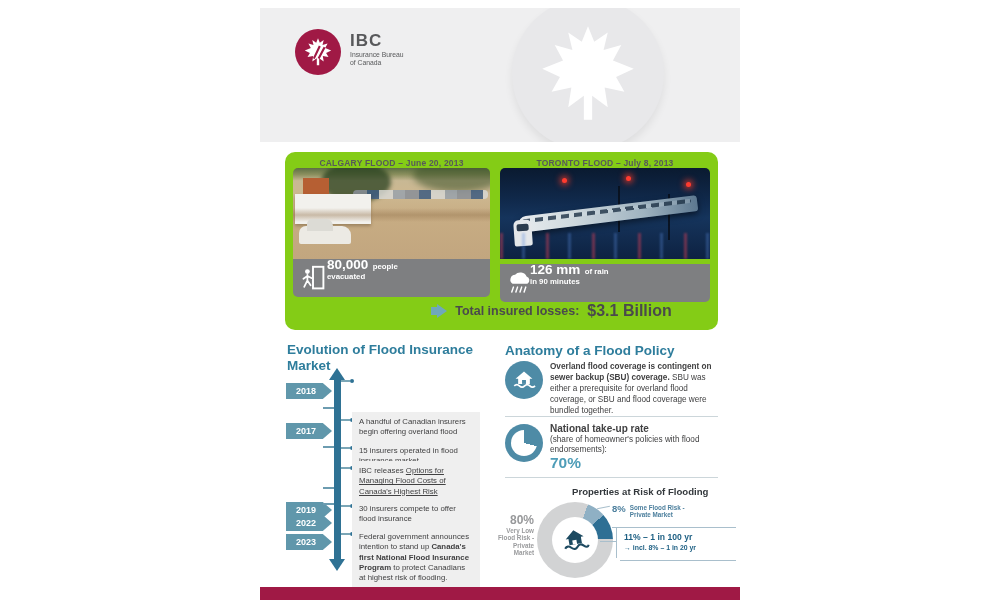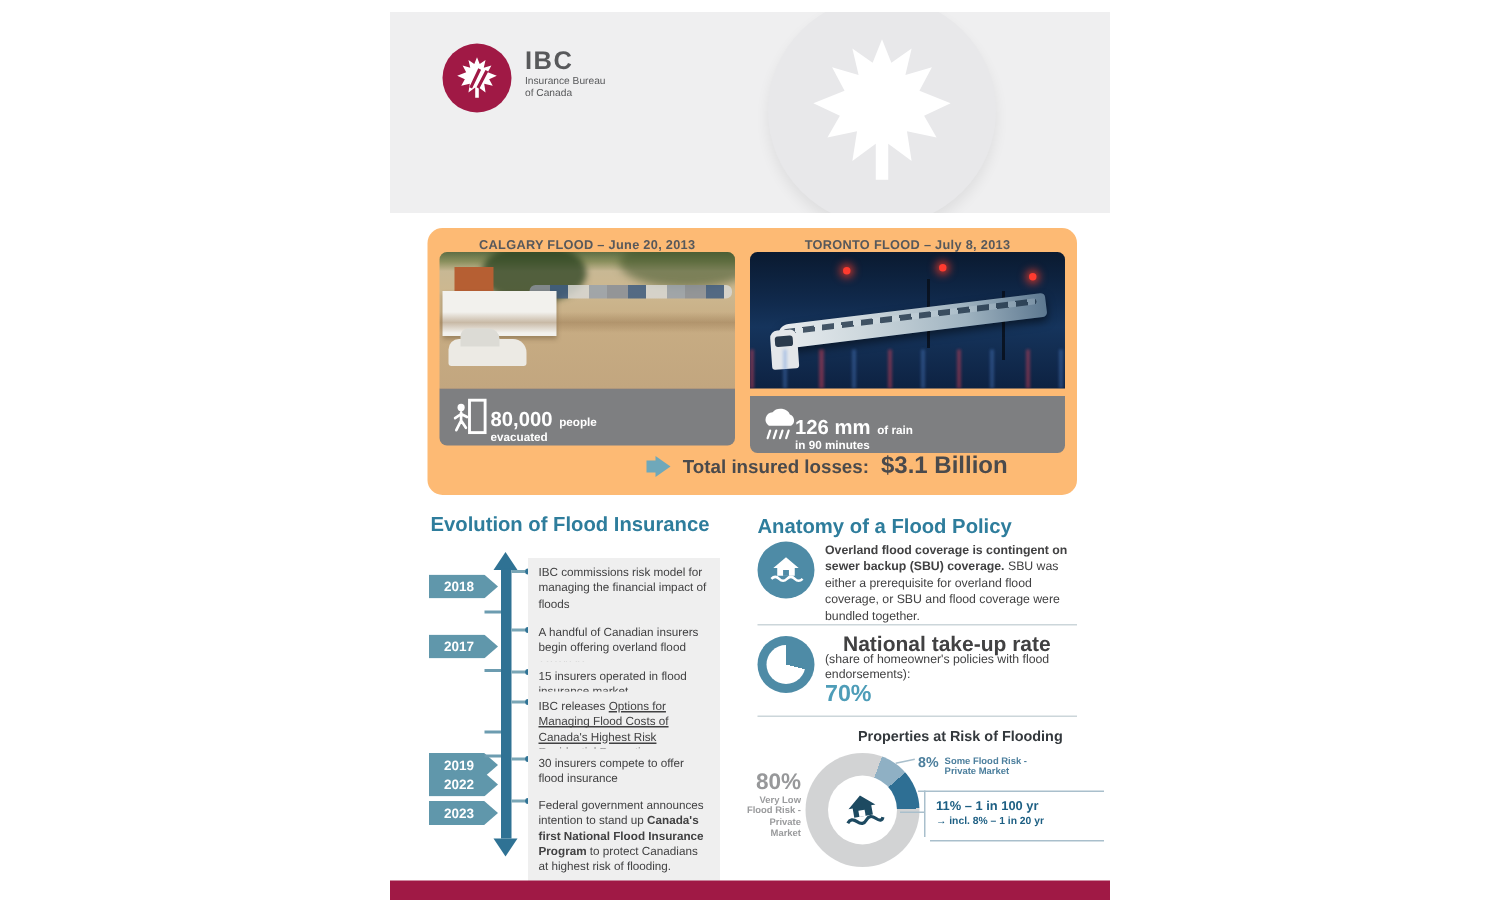--- a/index.html
+++ b/index.html
@@ -10,21 +10,21 @@
   .header{position:absolute;left:260px;top:8px;width:480px;height:134px;background:#efeff0;overflow:hidden;}
   .watermark{position:absolute;left:252px;top:-10px;width:152px;height:152px;border-radius:50%;
              background:#e8e8ea;box-shadow:0 5px 9px rgba(0,0,0,.07);display:flex;align-items:center;justify-content:center;}
   .logo-circle{position:absolute;left:35px;top:21px;width:46px;height:46px;border-radius:50%;
                background:#a01945;display:flex;align-items:center;justify-content:center;}
   .brand{position:absolute;left:90px;top:23px;font-size:17px;font-weight:bold;color:#58595b;letter-spacing:1px;}
   .org{position:absolute;left:90px;top:43px;font-size:6.8px;line-height:8px;color:#58595b;}
   .hd-title{position:absolute;left:28px;top:78px;font-size:19px;line-height:22px;font-weight:bold;color:#a01945;}
 
   
-  .flood-box{position:absolute;left:285px;top:152px;width:433px;height:178px;background:#fdba74;border-radius:10px;}
+  .flood-box{position:absolute;left:285px;top:152px;width:433px;height:178px;background:#84cc16;border-radius:10px;}
   .panel-title{position:absolute;top:6px;font-size:8.5px;font-weight:bold;color:#57585b;text-align:center;letter-spacing:.2px;}
   .pt-cal{left:8px;width:197px;} .pt-tor{left:215px;width:210px;}
   .photo{position:absolute;top:16px;height:91px;border-radius:5px 5px 0 0;overflow:hidden;}
   .photo-cal{left:8px;width:197px;background:linear-gradient(180deg,#5d6e45 0%,#8a8f5d 7%,#c8b894 14%,#cdb890 28%,#c7ac83 55%,#c2a67f 100%);}
   .photo-tor{left:215px;width:210px;background:linear-gradient(180deg,#0a1a30 0%,#10294b 35%,#15345c 55%,#122c50 75%,#0d2242 100%);}
   .tree{position:absolute;left:28px;top:-6px;width:70px;height:40px;border-radius:50%;background:rgba(42,66,32,.75);filter:blur(2px);}
   .tree2{position:absolute;left:120px;top:-10px;width:90px;height:34px;border-radius:50%;background:rgba(60,82,40,.55);filter:blur(3px);}
   .carrow{position:absolute;left:60px;top:22px;width:135px;height:9px;border-radius:4px;
           background:repeating-linear-gradient(90deg,#8a9099 0 14px,#3f5d82 14px 26px,#d8d8d4 26px 40px,#9aa3ad 40px 52px);opacity:.85;filter:blur(.4px);}
   .bldg{position:absolute;left:10px;top:10px;width:26px;height:34px;background:#b65f33;}
@@ -36,21 +36,21 @@
          background:linear-gradient(90deg,#e8ecef 0%,#cfd9de 30%,#9fb3c0 70%,#5d7890 100%);transform:rotate(-7deg);box-shadow:0 3px 6px rgba(0,0,0,.5);}
   .train:after{content:"";position:absolute;left:4px;top:3px;width:170px;height:4px;border-radius:2px;
          background:repeating-linear-gradient(90deg,rgba(30,50,70,.8) 0 8px,rgba(220,230,235,.2) 8px 13px);}
   .trainfront{position:absolute;left:14px;top:52px;width:18px;height:26px;border-radius:5px 5px 2px 2px;background:#e4e7ea;transform:rotate(-4deg);}
   .trainfront:after{content:"";position:absolute;left:3px;top:4px;width:12px;height:7px;background:#2b3b4d;border-radius:2px;}
   .rlight{position:absolute;width:5px;height:5px;border-radius:50%;background:#ff3b2f;box-shadow:0 0 6px 2px rgba(255,60,40,.8);}
   .reflect{position:absolute;left:0;bottom:0;width:100%;height:26px;opacity:.8;
            background:repeating-linear-gradient(90deg,rgba(255,70,90,.5) 0 3px,rgba(20,40,70,0) 3px 22px,rgba(90,140,220,.45) 22px 25px,rgba(20,40,70,0) 25px 46px);filter:blur(1px);}
   .pole{position:absolute;width:2px;height:46px;background:rgba(8,14,24,.8);}
 
-  .statbar{position:absolute;height:38px;background:#7e7f81;border-radius:0 0 5px 5px;display:flex;align-items:flex-end;color:#fff;}
+  .statbar{position:absolute;height:38px;background:#7e7f81;border-radius:0 0 5px 5px;display:flex;align-items:flex-start;color:#fff;}
   .sb-cal{left:8px;top:107px;width:197px;padding-left:34px;box-sizing:border-box;gap:9px;}
   .sb-tor{left:215px;top:112px;width:210px;padding-left:30px;box-sizing:border-box;gap:9px;}
   .stat-text{line-height:10px;}
   .stat-big{font-size:13.5px;font-weight:bold;}
   .stat-unit{font-size:7.8px;font-weight:bold;}
   .stat-l2{font-size:7.8px;font-weight:bold;}
   .total-row{position:absolute;left:0;top:150px;width:100%;display:flex;align-items:center;justify-content:center;gap:8px;margin-left:46px;}
   .arrow-ic{width:0;height:0;border-top:7px solid transparent;border-bottom:7px solid transparent;border-left:10px solid #6fa8ba;position:relative;}
   .arrow-ic:before{content:"";position:absolute;left:-16px;top:-4px;width:7px;height:8px;background:#6fa8ba;}
   .tl-label{font-size:12.5px;font-weight:bold;color:#4a4a4c;}
@@ -73,31 +73,31 @@
   .ev-bold{font-weight:bold;}
 
   
   .an-heading{position:absolute;left:505px;top:343px;font-size:13.5px;font-weight:bold;color:#2e7d9c;}
   .an-icon{position:absolute;left:505px;width:38px;height:38px;border-radius:50%;background:#4e8ba6;
            display:flex;align-items:center;justify-content:center;}
   .an-text1{position:absolute;left:550px;top:361px;width:170px;font-size:8.2px;line-height:11px;color:#414142;}
   .an-b{font-weight:bold;margin-top:22px;}
   .divider{position:absolute;left:505px;width:213px;height:1px;background:#ccd6da;}
   .an-text2{position:absolute;left:550px;top:424px;width:170px;font-size:8.2px;line-height:10.5px;color:#414142;}
-  .an2-title{font-weight:bold;font-size:14px;margin-left:12px;}
+  .an2-title{font-weight:bold;font-size:10px;}
   .takeup{font-size:15.5px;font-weight:bold;color:#4e9db8;margin-top:2px;}
   .pie-ic{width:26px;height:26px;border-radius:50%;background:conic-gradient(#4e8ba6 0deg 104deg,#ffffff 104deg 360deg);}
 
   
   .risk-heading{position:absolute;left:534px;top:486px;font-size:9.6px;font-weight:bold;color:#33383c;margin-left:38px;}
   .donut{position:absolute;left:537px;top:502px;width:76px;height:76px;border-radius:50%;}
   .donut-hole{position:absolute;left:15px;top:15px;width:46px;height:46px;border-radius:50%;background:#ffffff;
               display:flex;align-items:center;justify-content:center;}
   .lab-low{position:absolute;left:494px;top:513px;width:40px;text-align:right;color:#97989a;}
-  .lab-low .pct{font-size:15px;font-weight:bold;}
+  .lab-low .pct{font-size:12px;font-weight:bold;}
   .lab-low .tiny{font-size:6.3px;line-height:7.4px;font-weight:bold;color:#9a9b9d;}
   .lab-some{position:absolute;left:612px;top:503px;display:flex;gap:4px;color:#4c7f9d;}
   .lab-some .pct{font-size:9.5px;font-weight:bold;}
   .lab-some .tiny{font-size:6.3px;line-height:7.4px;font-weight:bold;padding-top:1px;}
   .lead1{position:absolute;left:597px;top:507px;width:13px;height:1px;background:#a9bfcc;transform:rotate(-12deg);}
   .rule1{position:absolute;left:612px;top:527px;width:124px;height:1px;background:#a9bfcc;}
   .vline{position:absolute;left:616px;top:527px;width:1px;height:31px;background:#a9bfcc;}
   .lead2{position:absolute;left:600px;top:541px;width:16px;height:1px;background:#a9bfcc;}
   .lab-high{position:absolute;left:624px;top:532px;color:#1d5f83;}
   .lab-high .l1{font-size:8.6px;font-weight:bold;}
@@ -188,20 +188,21 @@
 
     <div class="total-row">
       <div class="arrow-ic" style="margin-left:14px;"></div>
       <span class="tl-label">Total insured losses:</span>
       <span class="tl-value">$3.1 Billion</span>
     </div>
   </div>
 
   <div class="tml-heading">
     <div>Evolution of Flood Insurance</div>
+    <div>Market</div>
   </div>
 
   <div class="ah-up"></div>
   <div class="shaft"></div>
   <div class="ah-dn"></div>
 
   <div class="badge" style="top:383px;">2018</div>
   <div class="badge" style="top:423px;">2017</div>
   <div class="badge" style="top:460px;margin-top:42px;">2019</div>
   <div class="badge" style="top:515px;">2022</div>
@@ -212,23 +213,20 @@
   <div class="tick" style="top:487px;"></div>
   <div class="tick" style="top:503px;"></div>
 
   <div class="conn" style="left:341px;top:380px;width:9px;"></div>
   <div class="conn" style="left:341px;top:419px;width:9px;"></div>
   <div class="conn" style="left:341px;top:447px;width:9px;"></div>
   <div class="conn" style="left:341px;top:467px;width:9px;"></div>
   <div class="conn" style="left:341px;top:505px;width:9px;"></div>
   <div class="conn" style="left:341px;top:533px;width:9px;"></div>
 
-  <div class="event" style="top:372px;">
-    <span>IBC commissions risk model for managing the financial impact of floods</span><span class="ev-under"></span><span class="ev-bold"></span><span></span>
-  </div>
   <div class="event" style="top:412px;">
     <span>A handful of Canadian insurers begin offering overland flood coverage</span><span class="ev-under"></span><span class="ev-bold"></span><span></span>
   </div>
   <div class="event" style="top:441px;">
     <span>15 insurers operated in flood insurance market</span><span class="ev-under"></span><span class="ev-bold"></span><span></span>
   </div>
   <div class="event" style="top:461px;">
     <span>IBC releases </span><span class="ev-under">Options for Managing Flood Costs of Canada's Highest Risk Residential Properties</span><span class="ev-bold"></span><span></span>
   </div>
   <div class="event" style="top:499px;">

